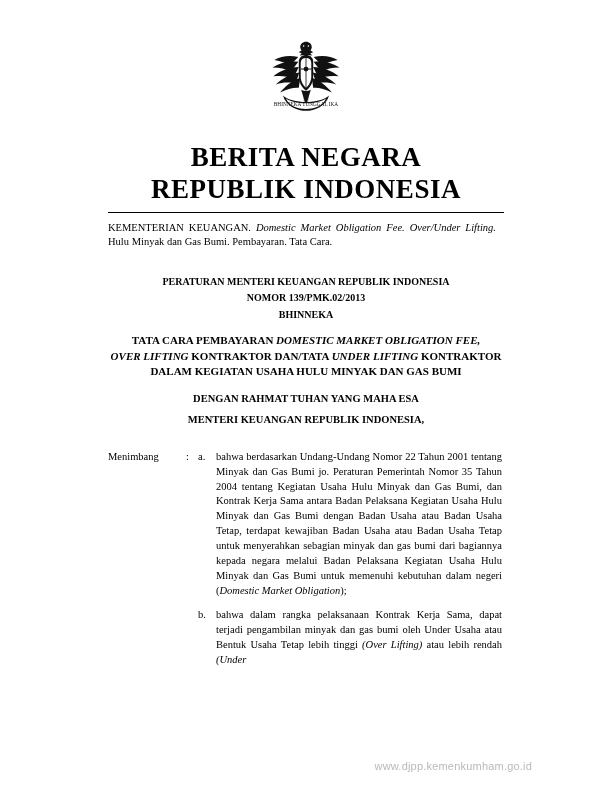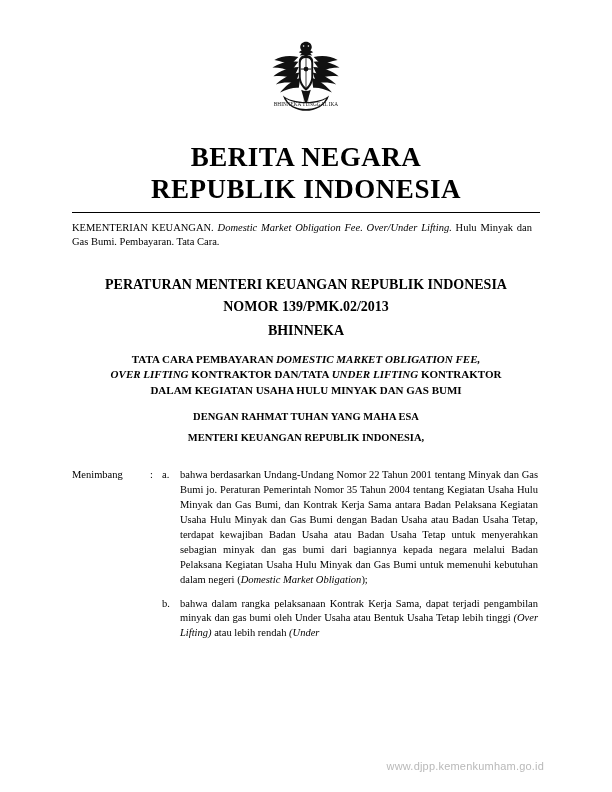--- a/index.html
+++ b/index.html
@@ -13,21 +13,21 @@
     font-family: "Liberation Serif", serif;
     color: #000000;
     position: relative;
     overflow: hidden;
   }
   .page {
     position: relative;
     width: 612px;
     height: 792px;
     box-sizing: border-box;
-    padding: 0 72px;
+    padding: 0 108px;
   }
 
   
   .emblem-wrap {
     text-align: center;
     padding-top: 34px;
     height: 104px;
   }
   .emblem {
     display: inline-block;
@@ -79,21 +79,21 @@
   .it { font-style: italic; }
 
   
   .title-block {
     text-align: center;
     margin-top: 26px;
     font-weight: bold;
     font-size: 11px;
     line-height: 1.55;
   }
-  .title-block .t-small { font-size: 14px; }
+  .title-block .t-small { font-size: 10px; }
   .title-block .t-tentang { margin-top: 2px; }
   .title-block .t-main {
     margin-top: 10px;
     line-height: 1.42;
   }
   .title-block .t-main .seg { display: block; }
 
   .subtitle-block {
     text-align: center;
     margin-top: 8px;
@@ -130,21 +130,21 @@
     padding-right: 2px;
   }
   .cons-row + .cons-row {
     margin-top: 9px;
   }
   .spacer-label { visibility: hidden; }
 
   
   .footer {
     position: absolute;
-    right: 68px;
+    right: 80px;
     bottom: 20px;
     font-family: "Liberation Sans", sans-serif;
     font-size: 11px;
     color: #b9b9b9;
     letter-spacing: 0.2px;
   }
 </style>
 </head>
 <body>
 

